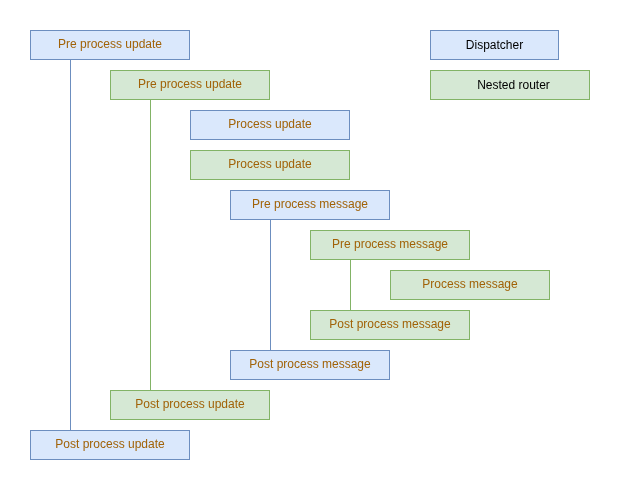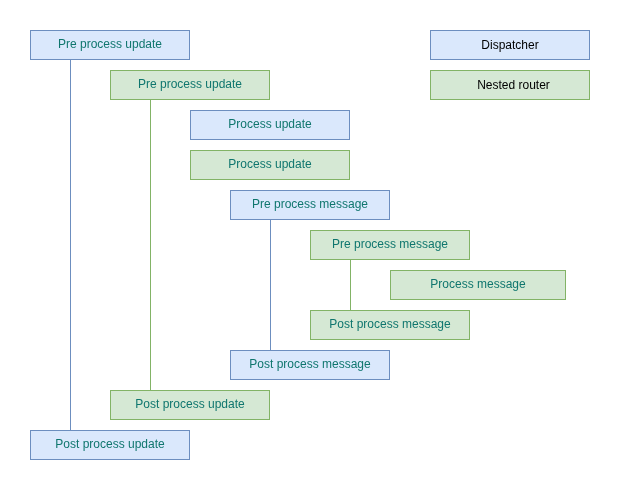--- a/index.html
+++ b/index.html
@@ -18,21 +18,21 @@
     overflow: hidden;
   }
   .node {
     position: absolute;
     box-sizing: border-box;
     display: flex;
     align-items: center;
     justify-content: center;
     font-size: 12px;
     line-height: 1.1;
-    color: #0f766e;
+    color: #a16207;
     text-align: center;
     border-width: 1px;
     border-style: solid;
     white-space: nowrap;
     z-index: 2;
   }
   .node.dispatcher {
     background: #dae8fc;
     border-color: #6c8ebf;
   }
@@ -92,34 +92,34 @@
     </div>
     <div class="node nested" style="left: 190px; top: 150px; width: 160px; height: 30px;">
       <span>Process update</span>
     </div>
     <div class="node dispatcher" style="left: 230px; top: 190px; width: 160px; height: 30px;">
       <span>Pre process message</span>
     </div>
     <div class="node nested" style="left: 310px; top: 230px; width: 160px; height: 30px;">
       <span>Pre process message</span>
     </div>
-    <div class="node nested" style="left: 390px; top: 270px; width: 176px; height: 30px;">
+    <div class="node nested" style="left: 390px; top: 270px; width: 160px; height: 30px;">
       <span>Process message</span>
     </div>
     <div class="node nested" style="left: 310px; top: 310px; width: 160px; height: 30px;">
       <span>Post process message</span>
     </div>
     <div class="node dispatcher" style="left: 230px; top: 350px; width: 160px; height: 30px;">
       <span>Post process message</span>
     </div>
     <div class="node nested" style="left: 110px; top: 390px; width: 160px; height: 30px;">
       <span>Post process update</span>
     </div>
     <div class="node dispatcher" style="left: 30px; top: 430px; width: 160px; height: 30px;">
       <span>Post process update</span>
     </div>
-    <div class="legend-item dispatcher" style="left: 430px; top: 30px; width: 160px; height: 30px;">
+    <div class="legend-item dispatcher" style="left: 430px; top: 30px; width: 129px; height: 30px;">
       <span>Dispatcher</span>
     </div>
     <div class="legend-item nested" style="left: 430px; top: 70px; width: 160px; height: 30px; padding-left: 7px;">
       <span>Nested router</span>
     </div>
   </div>
 
 </body></html>

